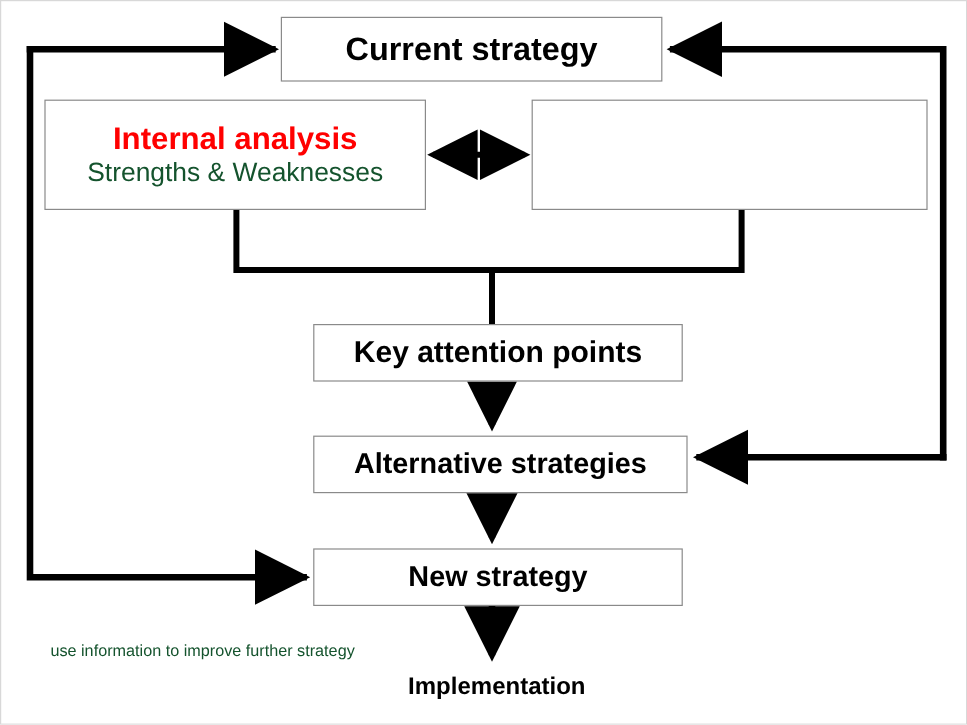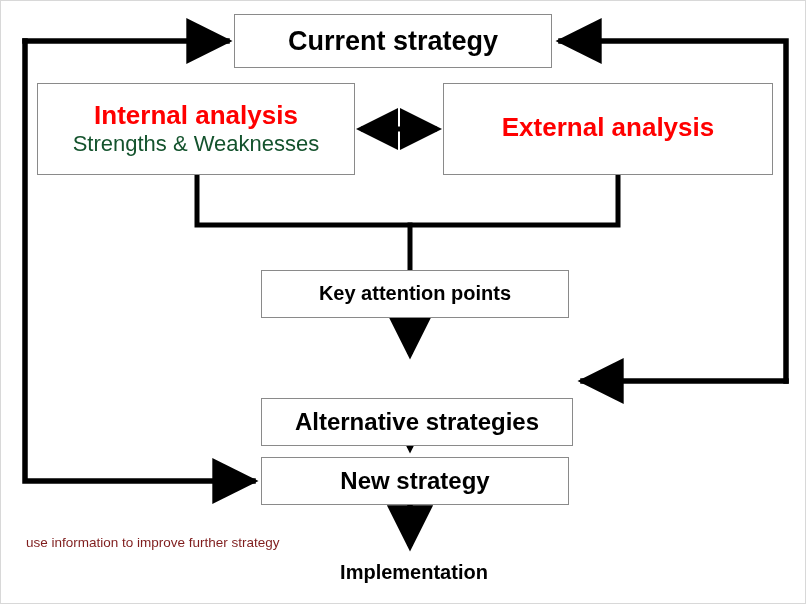--- a/index.html
+++ b/index.html
@@ -68,43 +68,43 @@
     left: 442px; top: 82px; width: 330px; height: 92px;
   }
   #node-internal-analysis .title-line,
   #node-external-analysis .title-line { font-size: 26px; margin-bottom: 2px; }
   #node-internal-analysis .sub-line,
   #node-external-analysis .sub-line { font-size: 22px; }
 
   #node-key-attention-points {
     left: 260px; top: 269px; width: 308px; height: 48px;
   }
-  #node-key-attention-points .title-line { font-size: 20px; }
+  #node-key-attention-points .title-line { font-size: 25px; }
 
   #node-alternative-strategies {
-    left: 260px; top: 362px; width: 312px; height: 48px; margin-top: 35px;
+    left: 260px; top: 362px; width: 312px; height: 48px;
   }
   #node-alternative-strategies .title-line { font-size: 24px; }
 
   #node-new-strategy {
     left: 260px; top: 456px; width: 308px; height: 48px;
   }
   #node-new-strategy .title-line { font-size: 24px; }
 
   #node-implementation {
     left: 288px; top: 552px; width: 250px; height: 40px;
   }
   #node-implementation .title-line { font-size: 20px; }
 
   #annotation-note {
     position: absolute;
-    left: 25px;
+    left: 41px;
     top: 534px;
     font-size: 13.5px;
-    color: #7f1d1d;
+    color: #14532d;
     white-space: nowrap;
     z-index: 3;
   }
 </style>
 </head>
 <body>
 
 <div id="canvas">
 
   <svg class="svg-layer" viewBox="0 0 806 604" xmlns="http://www.w3.org/2000/svg">
@@ -152,21 +152,20 @@
   <div class="node" id="node-current-strategy">
     <div class="title-line">Current strategy</div>
   </div>
 
   <div class="node" id="node-internal-analysis">
     <div class="title-line accent">Internal analysis</div>
     <div class="sub-line">Strengths &amp; Weaknesses</div>
   </div>
 
   <div class="node" id="node-external-analysis">
-    <div class="title-line accent">External analysis</div>
   </div>
 
   <div class="node" id="node-key-attention-points">
     <div class="title-line">Key attention points</div>
   </div>
 
   <div class="node" id="node-alternative-strategies">
     <div class="title-line">Alternative strategies</div>
   </div>
 

